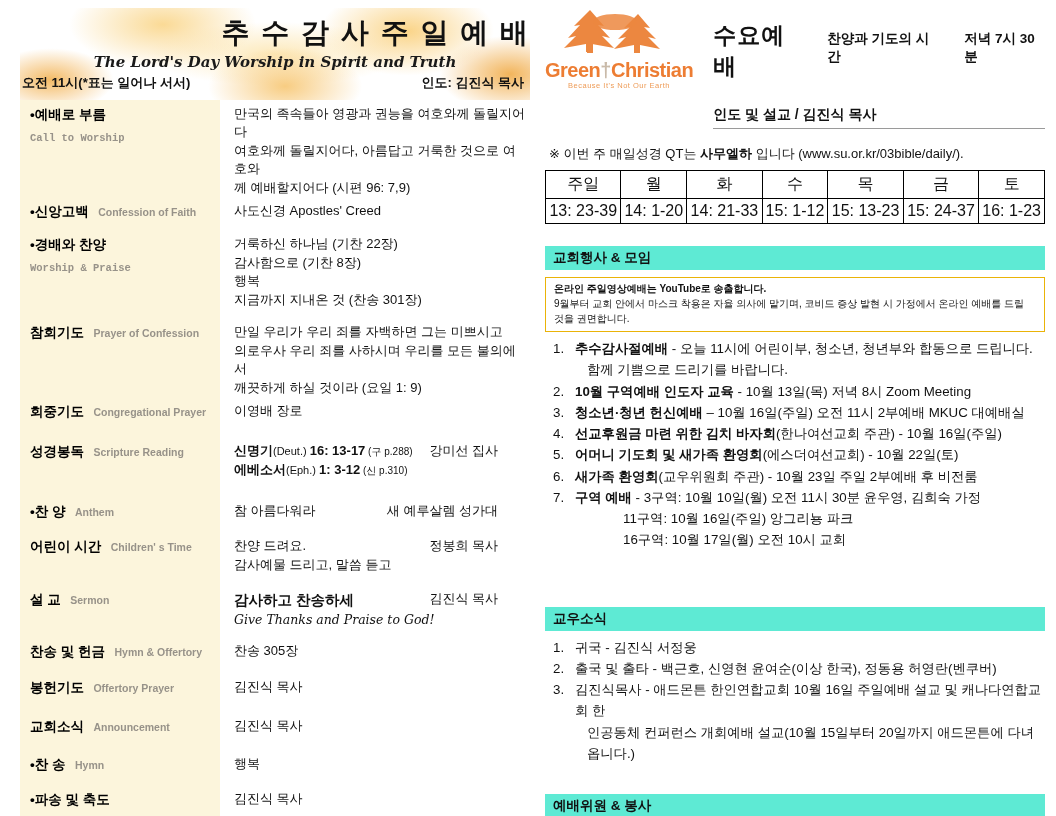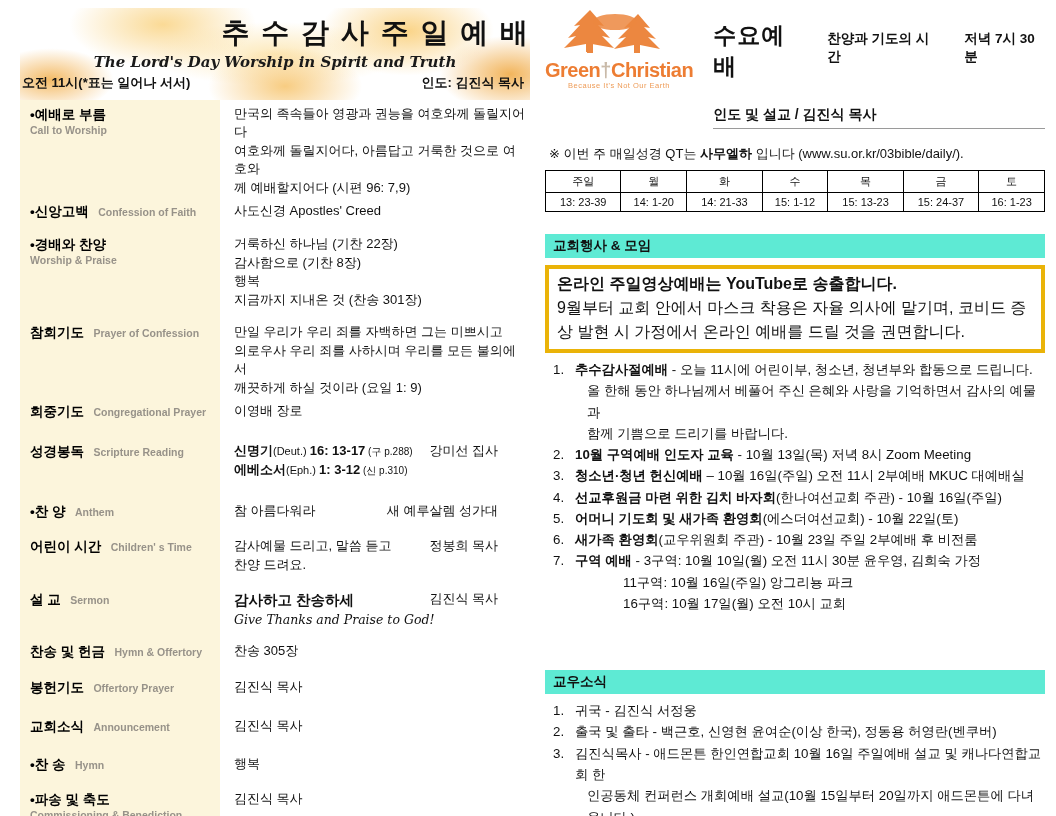--- a/index.html
+++ b/index.html
@@ -18,21 +18,21 @@
   .ltitle{text-align:right;font-size:28px;font-weight:bold;letter-spacing:2px;padding-top:6px;}
   .lsubtitle{text-align:center;font-family:"DejaVu Serif","Liberation Serif",serif;
     font-style:italic;font-weight:bold;font-size:15px;margin-top:1px;color:#1a1a1a;}
   .lstrip{display:flex;justify-content:space-between;font-size:13px;font-weight:bold;
     padding:3px 6px 0 2px;}
   .lrow{display:flex;}
   .llabel{width:200px;background:#FCF5DC;padding:5px 4px 0 10px;box-sizing:border-box;}
   .lko{font-weight:bold;font-size:13.5px;color:#000;}
   .len{color:#979289;font-size:10.5px;font-weight:bold;}
   .llabel.inline .len{margin-left:5px;}
-  .llabel.stacked .len{display:block;margin-top:0px;}
+  .llabel.stacked .len{display:block;margin-top:8px;font-family:Liberation Mono, monospace;}
   .lcontent{flex:1;padding:5px 4px 0 14px;position:relative;font-size:13px;line-height:1.42;}
   .who{position:absolute;right:32px;top:5px;font-size:13px;}
   .small{font-size:11px;}
   .tiny{font-size:10px;}
   .serif-it{font-family:"DejaVu Serif","Liberation Serif",serif;font-style:italic;font-size:12.5px;}
   .r0{min-height:70px}.r1{min-height:33px}.r2{min-height:88px}.r3{min-height:62px}
   .r4{min-height:40px}.r5{min-height:60px}.r6{min-height:35px}.r7{min-height:53px}
   .r8{min-height:52px}.r9{min-height:36px}.r10{min-height:39px}.r11{min-height:38px}
   .r12{min-height:35px}.r13{min-height:46px}
   
@@ -44,26 +44,26 @@
   .logo-tag{font-size:7.5px;color:#EE9C58;letter-spacing:0.5px;margin-top:1px;}
   .rhead-text{flex:1;margin-left:20px;border-bottom:1px solid #9a9a9a;padding-bottom:4px;}
   .rtitle-line{display:flex;align-items:baseline;margin-top:12px;}
   .rtitle{font-size:23px;font-weight:bold;letter-spacing:1px;}
   .rsub1{font-size:13.5px;font-weight:bold;margin-left:22px;}
   .rsub2{font-size:13.5px;font-weight:bold;margin-left:26px;}
   .rline2{font-size:14px;font-weight:bold;margin-top:24px;}
   .qt-note{margin-top:16px;font-size:13px;padding-left:4px;}
   table{border-collapse:collapse;width:100%;}
   .qt-table{margin-top:7px;}
-  .qt-table td{border:1px solid #000;text-align:center;font-size:11px;padding:3px 0;}
+  .qt-table td{border:1px solid #000;text-align:center;font-size:16px;padding:3px 0;}
   .secbar{background:#5eead4;font-weight:bold;font-size:13.5px;padding:3px 8px;}
   .sec-events{margin-top:22px;}
   .sec-news{margin-top:56px;}
   .sec-servers{margin-top:30px;}
-  .notice-box{border:4px solid #eab308;padding:3px 8px 5px 8px;font-size:16px;
+  .notice-box{border:1px solid #eab308;padding:3px 8px 5px 8px;font-size:10px;
     line-height:1.5;margin-top:7px;}
   .nb1{font-weight:bold;}
   .nlist{margin-top:6px;font-size:13.3px;line-height:1.6;}
   .nitem{display:flex;}
   .nnum{width:30px;box-sizing:border-box;padding-left:8px;flex:0 0 30px;}
   .nbody{flex:1;}
   .ntitle{font-weight:bold;}
   .cont{padding-left:42px;}
   .cont7{padding-left:78px;}
   .news-list{margin-top:6px;font-size:13.3px;line-height:1.6;}
@@ -160,22 +160,22 @@
       <span class="who">새 예루살렘 성가대</span>
     </div>
   </div>
 
   <div class="lrow r7">
     <div class="llabel inline">
       <span class="lko"><span></span><span>어린이 시간</span></span>
       <span class="len">Children' s Time</span>
     </div>
     <div class="lcontent">
+      <div>찬양 드려요.</div>
       <div>감사예물 드리고, 말씀 듣고</div>
-      <div>찬양 드려요.</div>
       <span class="who">정봉희 목사</span>
     </div>
   </div>
 
   <div class="lrow r8">
     <div class="llabel inline">
       <span class="lko"><span></span><span>설 교</span></span>
       <span class="len">Sermon</span>
     </div>
     <div class="lcontent">
@@ -294,21 +294,20 @@
   <div class="notice-box">
     <div class="nb1">온라인 주일영상예배는 YouTube로 송출합니다.</div>
     <div>9월부터 교회 안에서 마스크 착용은 자율 의사에 맡기며, 코비드 증상 발현 시 가정에서 온라인 예배를 드릴 것을 권면합니다.</div>
   </div>
 
   <div class="nlist">
     <div class="nitem">
       <span class="nnum">1.</span>
       <span class="nbody"><span class="ntitle">추수감사절예배</span><span> - 오늘 11시에 어린이부, 청소년, 청년부와 합동으로 드립니다.</span></span>
     </div>
-    <div class="cont">올 한해 동안 하나님께서 베풀어 주신 은혜와 사랑을 기억하면서 감사의 예물과</div>
     <div class="cont">함께 기쁨으로 드리기를 바랍니다.</div>
     <div class="nitem">
       <span class="nnum">2.</span>
       <span class="nbody"><span class="ntitle">10월 구역예배 인도자 교육</span><span> - 10월 13일(목) 저녁 8시 Zoom Meeting</span></span>
     </div>
     <div class="nitem">
       <span class="nnum">3.</span>
       <span class="nbody"><span class="ntitle">청소년·청년 헌신예배</span><span> – 10월 16일(주일) 오전 11시 2부예배 MKUC 대예배실</span></span>
     </div>
     <div class="nitem">

